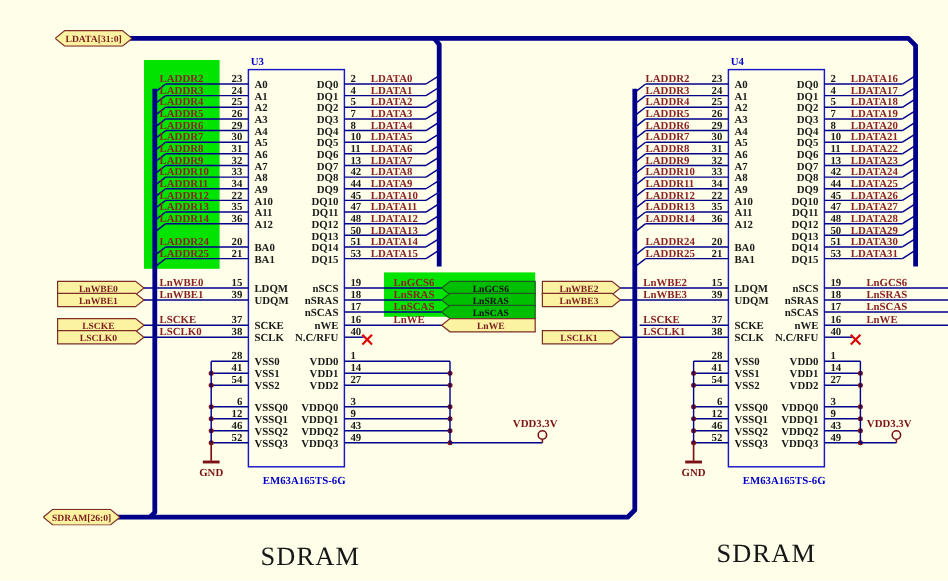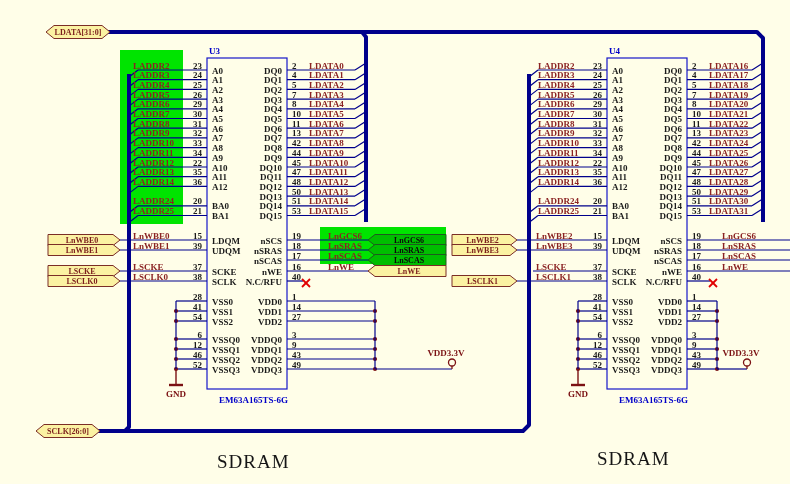--- a/index.html
+++ b/index.html
@@ -13,21 +13,21 @@
     font-weight:700;
   }
   .hl{position:absolute;background:var(--hl,#00E400);}
   .busport{position:absolute;margin-left:20px;}
   .busport svg{position:absolute;left:0;top:0;width:100%;height:100%;}
   .busport span{
     position:absolute;inset:0;display:flex;align-items:center;justify-content:center;
     font-size:8px;font-weight:700;color:var(--porttext,#6B1A00);letter-spacing:0px;
   }
   .title{
-    position:absolute;font-size:19px;font-weight:400;letter-spacing:1px;
+    position:absolute;font-size:22px;font-weight:400;letter-spacing:1px;
     color:var(--title,#161616);
   }
   .watermark{
     position:absolute;font-family:Liberation Serif, serif;
     font-size:14px;color:var(--wm,#CBCBCB);white-space:nowrap;margin-top:48px;
   }
   #wire-layer{position:absolute;left:0;top:0;}
 </style>
 </head>
 <body>
@@ -589,20 +589,20 @@
   <div class="busport" style="left:26px;top:25px;width:64px;height:14px;">
     <svg viewBox="0 0 64 14">
       <polygon points="0,7 8,0.5 56,0.5 64,7 56,13.5 8,13.5" class="portpoly" fill="#FBF2A2" stroke="#7B2D26"></polygon>
     </svg>
     <span>LDATA[31:0]</span>
   </div>
   <div class="busport" style="left:16px;top:424px;width:64px;height:14px;">
     <svg viewBox="0 0 64 14">
       <polygon points="0,7 8,0.5 56,0.5 64,7 56,13.5 8,13.5" class="portpoly" fill="#FBF2A2" stroke="#7B2D26"></polygon>
     </svg>
-    <span>SCLK[26:0]</span>
+    <span>SDRAM[26:0]</span>
   </div>
 
   <div class="title" style="left:217px;top:451px;">SDRAM</div>
   <div class="title" style="left:597px;top:448px;">SDRAM</div>
 
   <div class="watermark" style="right:2px;top:453px;">https://blog.csdn.net/qq_43743762</div>
 </div>
 
 </body></html>

